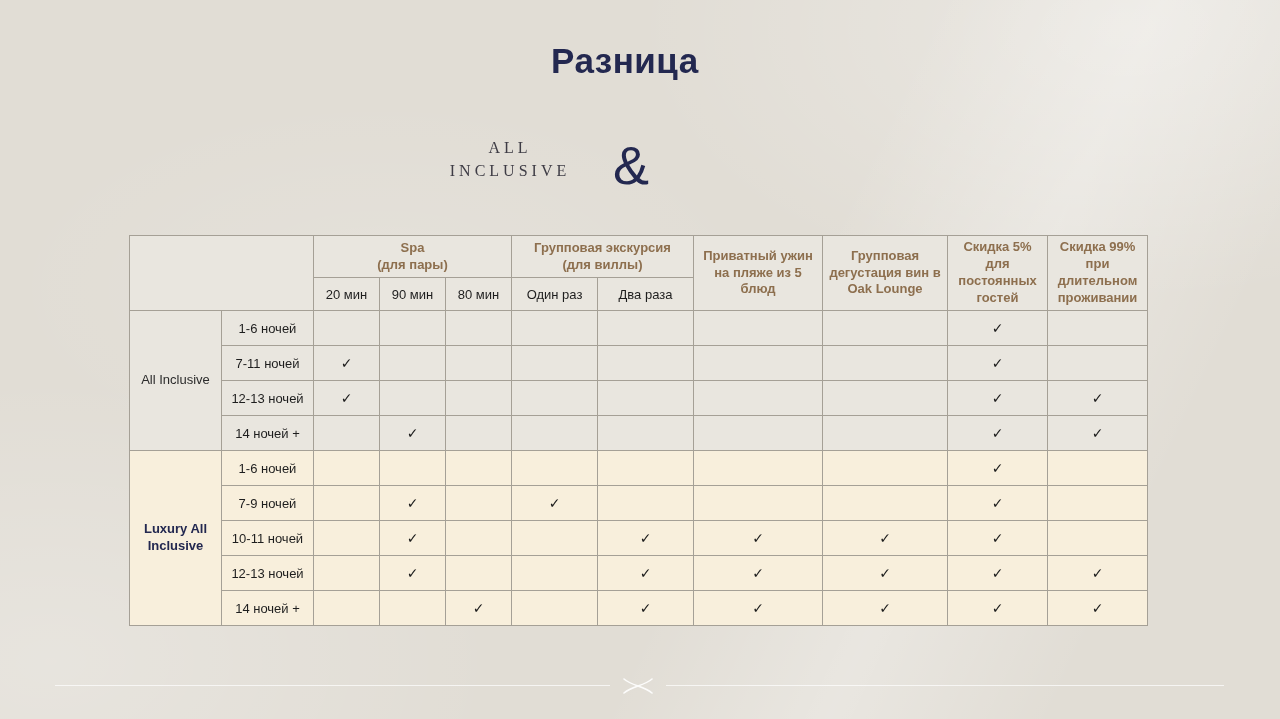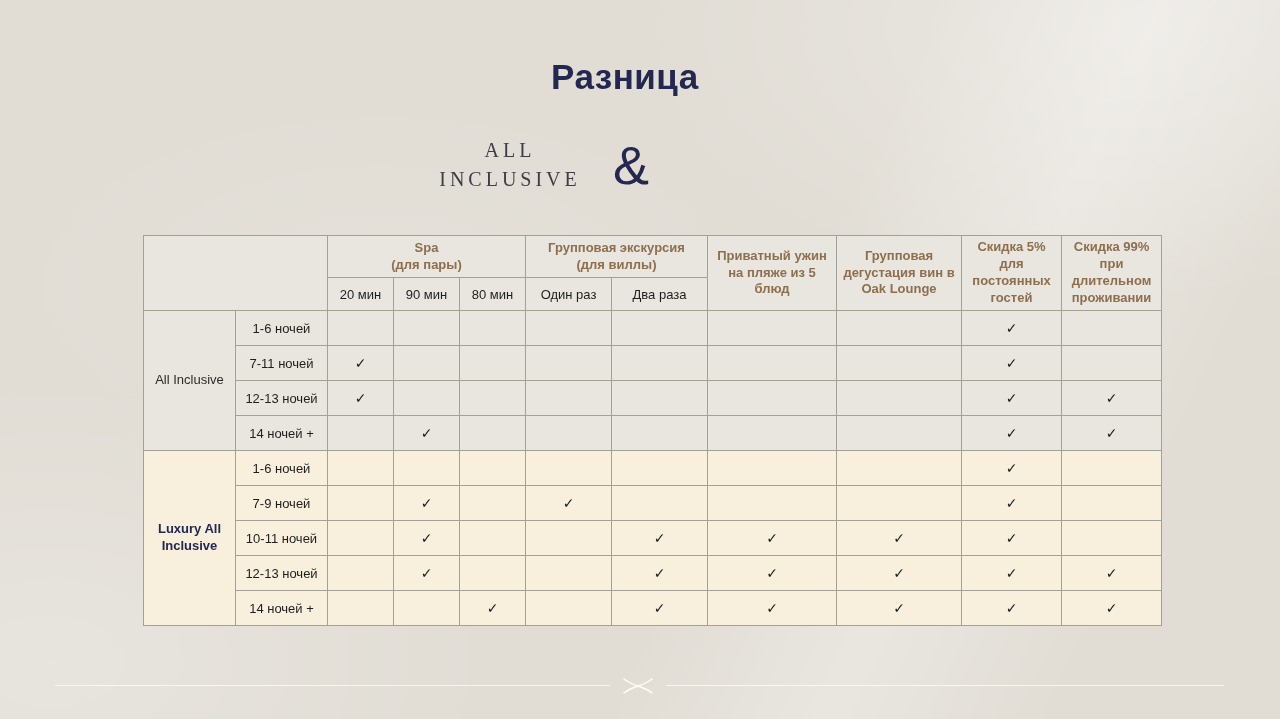--- a/index.html
+++ b/index.html
@@ -17,30 +17,30 @@
   }
   
   .title-line{
     position:absolute;
     color:var(--navy,#232850);
     font-size:35px;
     line-height:1;
     letter-spacing:.5px;
     font-weight:600;
   }
-  .t1{left:551px;top:59px;text-align:right;}
+  .t1{left:551px;top:43px;text-align:right;}
   .t2{left:606px;top:89px;}
   
   .caps{
     position:absolute;
     top:136px;
     width:190px;
     text-align:center;
     font-family:"Liberation Serif",serif;
-    font-size:20px;
+    font-size:16px;
     letter-spacing:4px;
     line-height:1.45;
     color:var(--serif-caps,#3e3c45);
     white-space:pre-line;
   }
   .caps.left{left:415px;}
   .caps.right{left:681px;}
   .amp{
     position:absolute;
     left:603px;top:138px;
@@ -51,21 +51,20 @@
     color:var(--navy,#232850);
     font-weight:400;
   }
   
   table.cmp{
     position:absolute;
     left:129px;top:235px;
     width:1018px;
     border-collapse:collapse;
     table-layout:fixed;
-    margin-left:14px;
   }
   .cmp th,.cmp td{
     border:1px solid var(--border,#a5a096);
     text-align:center;
     vertical-align:middle;
     padding:2px 4px;
     font-size:13px;
     background:var(--table-bg,#e9e6df);
     color:#1e1e1e;
     font-weight:400;

